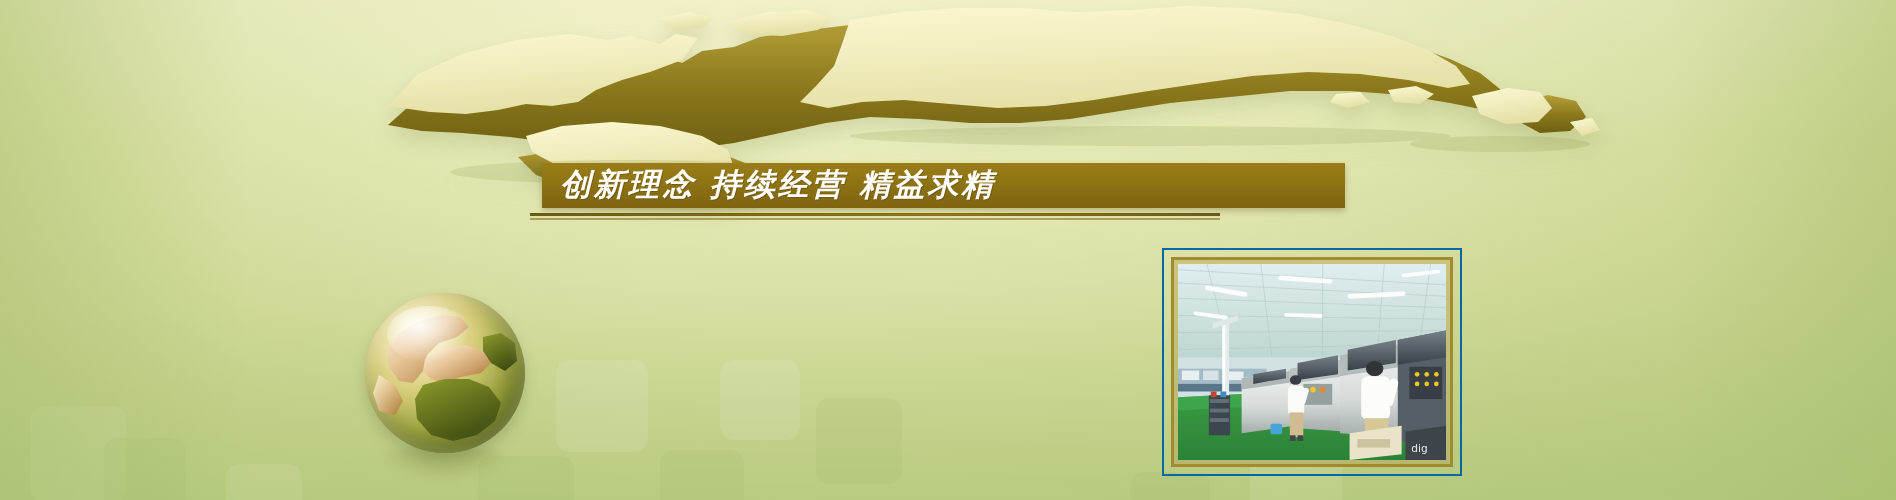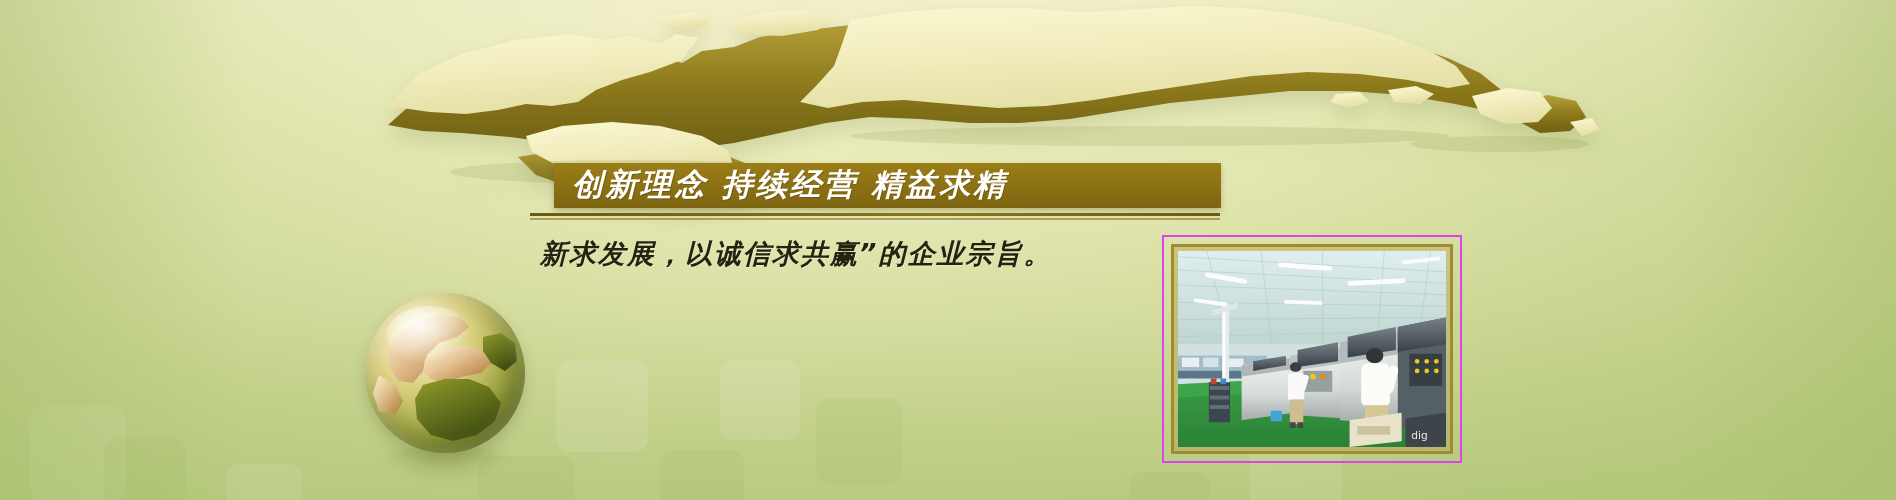--- a/index.html
+++ b/index.html
@@ -36,24 +36,23 @@
 
   
   .map-wrap{
     position:absolute;left:330px;top:-6px;width:1280px;height:230px;
     filter:drop-shadow(0 10px 10px rgba(120,130,70,0.22));
   }
   .map-wrap svg{display:block;width:100%;height:100%;}
 
   
   .title-bar{
-    position:absolute;left:542px;top:163px;width:667px;height:45px;
+    position:absolute;left:542px;top:163px;width:803px;height:45px;
     background:linear-gradient(180deg,#9a7d16 0%,#8e7314 45%,#7d6410 100%);
     box-shadow:0 3px 6px rgba(90,76,20,0.30);
-    margin-left:12px;
   }
   .title-bar .title-text{
     position:absolute;left:18px;top:50%;transform:translateY(-52%);
     color:#ffffff;
     font-size:31px;letter-spacing:3px;
     font-weight:700;font-style:italic;
     white-space:nowrap;
     font-family:"DejaVu Sans","Liberation Sans",sans-serif;
     text-shadow:1px 1px 0 rgba(90,72,12,0.45);
   }
@@ -98,22 +97,22 @@
     box-shadow:inset 0 0 18px rgba(255,255,255,0.30);
   }
   .globe-refl{
     position:absolute;left:10px;top:152px;width:140px;height:38px;border-radius:50%;
     background:radial-gradient(ellipse at 50% 0%, rgba(120,132,58,0.45), rgba(180,198,120,0.0) 72%);
     filter:blur(3px);
   }
 
   
   .photo-frame{
-    position:absolute;left:1162px;top:235px;width:300px;height:228px;
-    border:2px solid #d946ef;
+    position:absolute;left:1162px;top:248px;width:300px;height:228px;
+    border:2px solid #0369a1;
     padding:7px;
     background:transparent;
   }
   .photo-frame .inner-border{
     width:100%;height:100%;border:3px solid #a08c2e;padding:4px;
     background:linear-gradient(180deg,#c9c47e,#b6b86f);
   }
   .photo{
     width:100%;height:100%;position:relative;overflow:hidden;
     background:#cfe0e6;
@@ -202,21 +201,20 @@
     </svg>
   </div>
 
   <div class="title-bar">
     <div class="title-text">创新理念  持续经营  精益求精</div>
   </div>
   <div class="rule1"></div>
   <div class="rule2"></div>
 
   <div class="subtitle">
-    <div class="l2">新求发展，以诚信求共赢”的企业宗旨。</div>
   </div>
 
   <div class="globe-wrap">
     <div class="globe">
       <svg viewBox="0 0 160 160">
         <defs>
           <linearGradient id="cont1" x1="0" y1="0" x2="1" y2="1">
             <stop offset="0%" stop-color="#fff8e2"></stop>
             <stop offset="40%" stop-color="#e8c79a"></stop>
             <stop offset="100%" stop-color="#a9702f"></stop>

